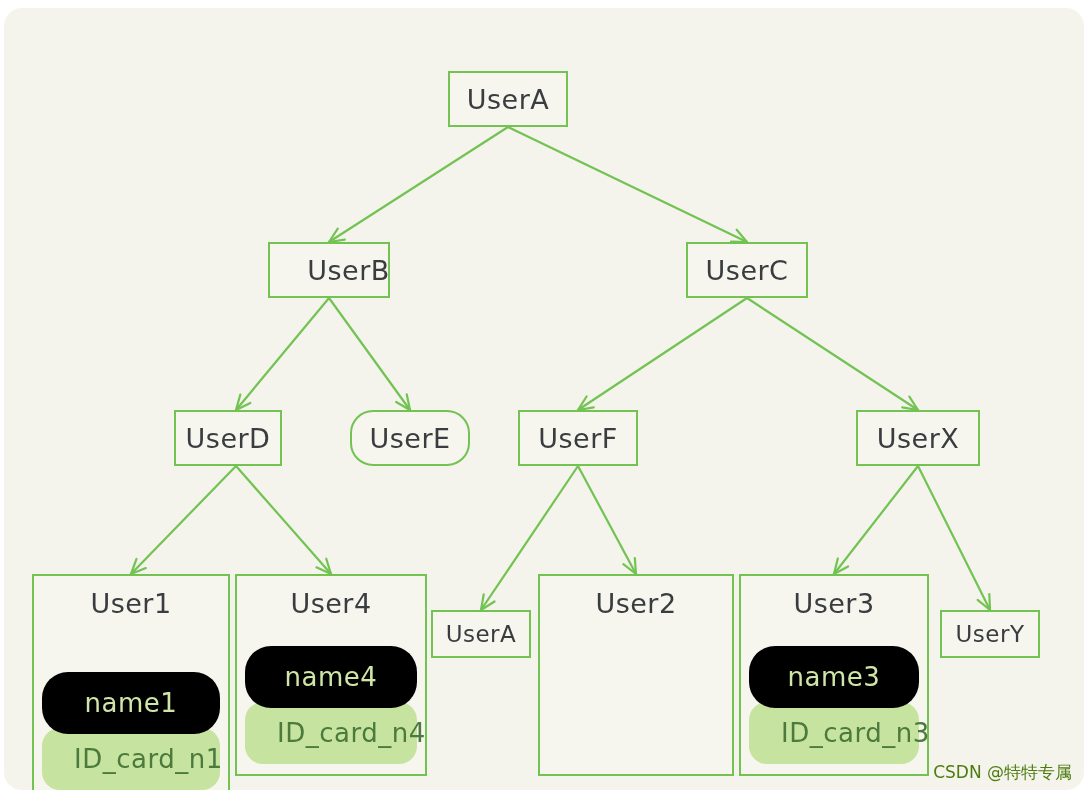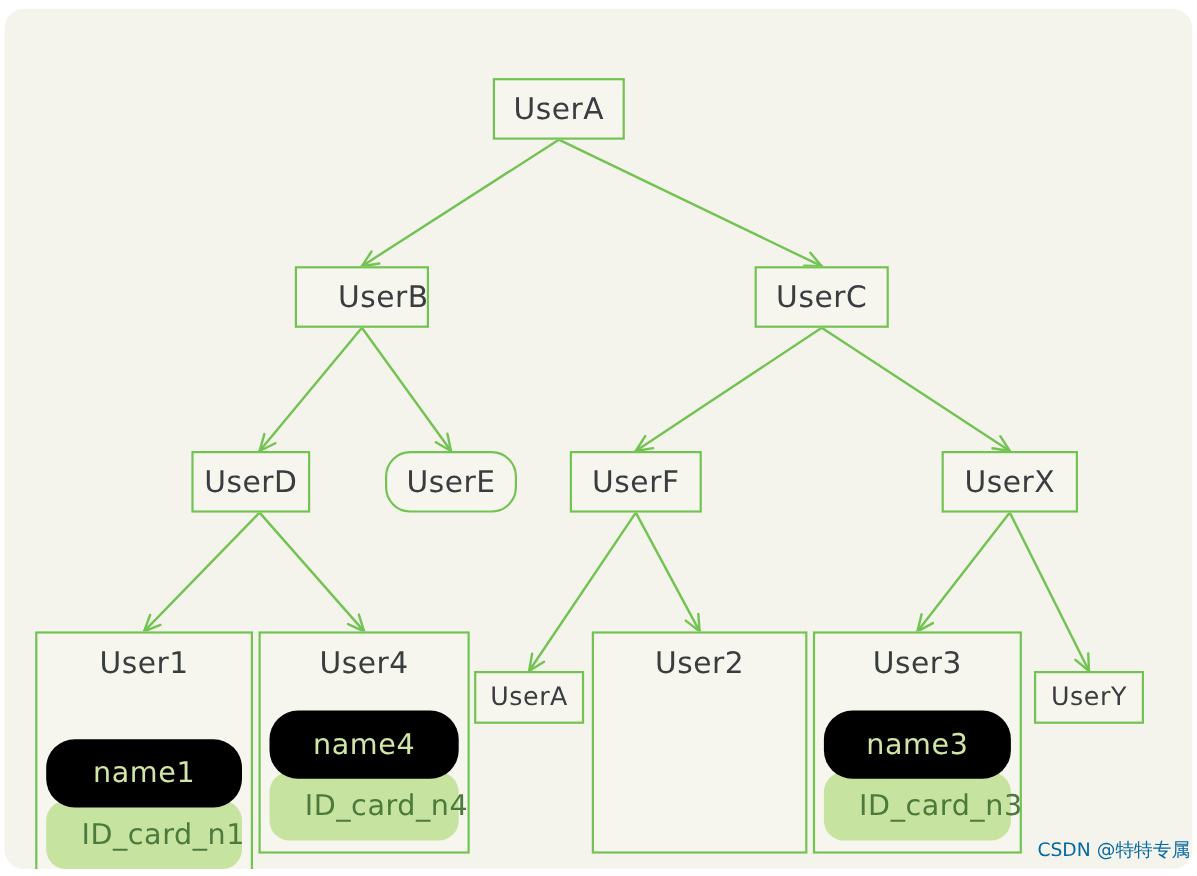--- a/index.html
+++ b/index.html
@@ -103,24 +103,24 @@
     right: 8px;
     height: 62px;
     bottom: 10px;
     background: #c7e3a0;
     color: #4b7a3c;
     border-radius: 18px;
     z-index: 1;
   }
   .watermark {
     position: absolute;
-    right: 2px;
+    right: 12px;
     bottom: 6px;
     font-size: 17px;
-    color: #0369a1;
+    color: #4d7c0f;
     font-family: "DejaVu Sans", sans-serif;
     white-space: nowrap;
   }
 </style>
 </head>
 <body>
 
 <div id="canvas">
   <svg id="edges" viewBox="0 0 1080 782" xmlns="http://www.w3.org/2000/svg">
       <g>

